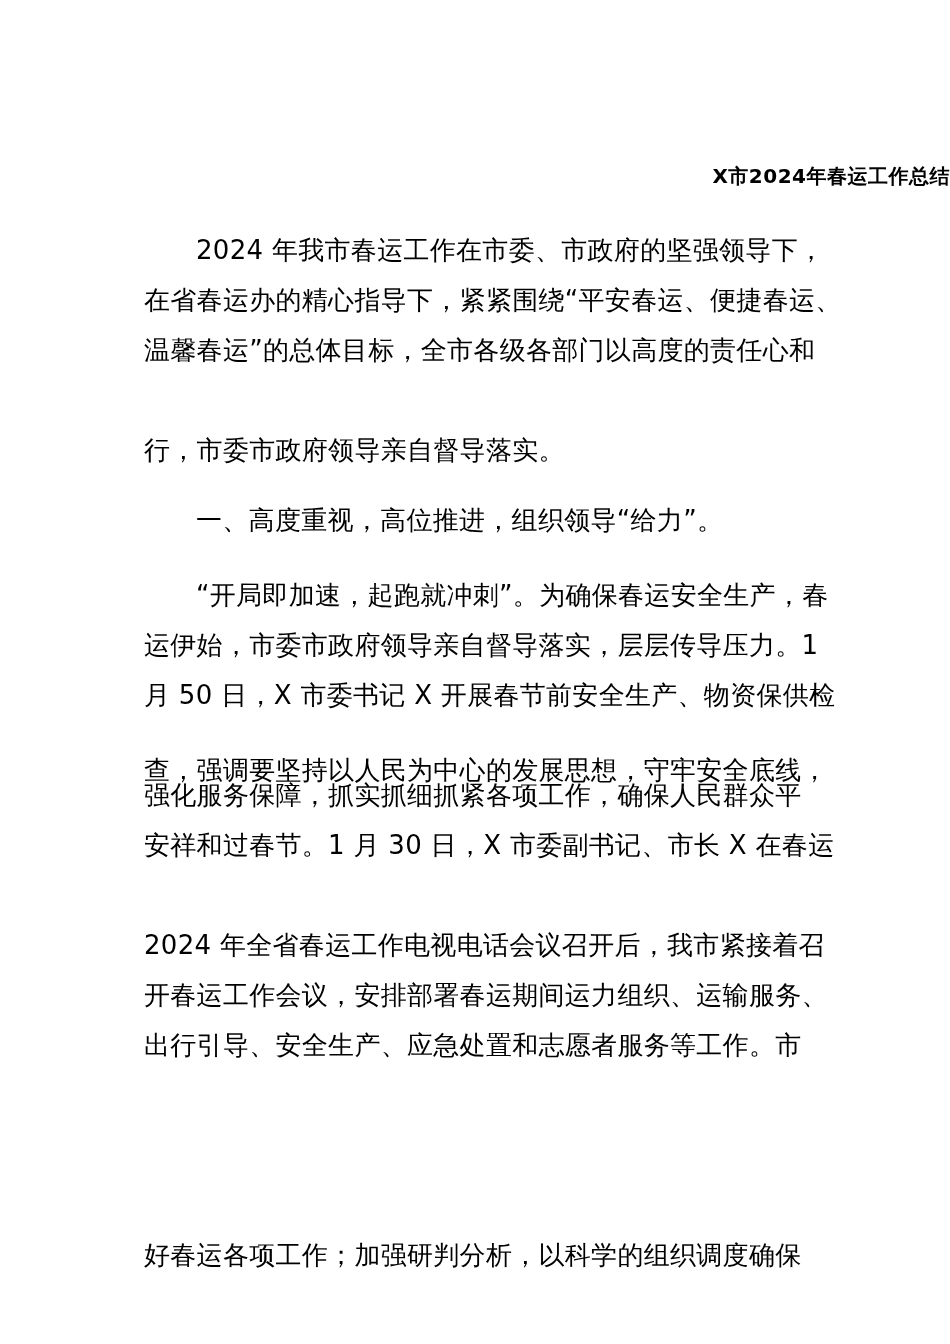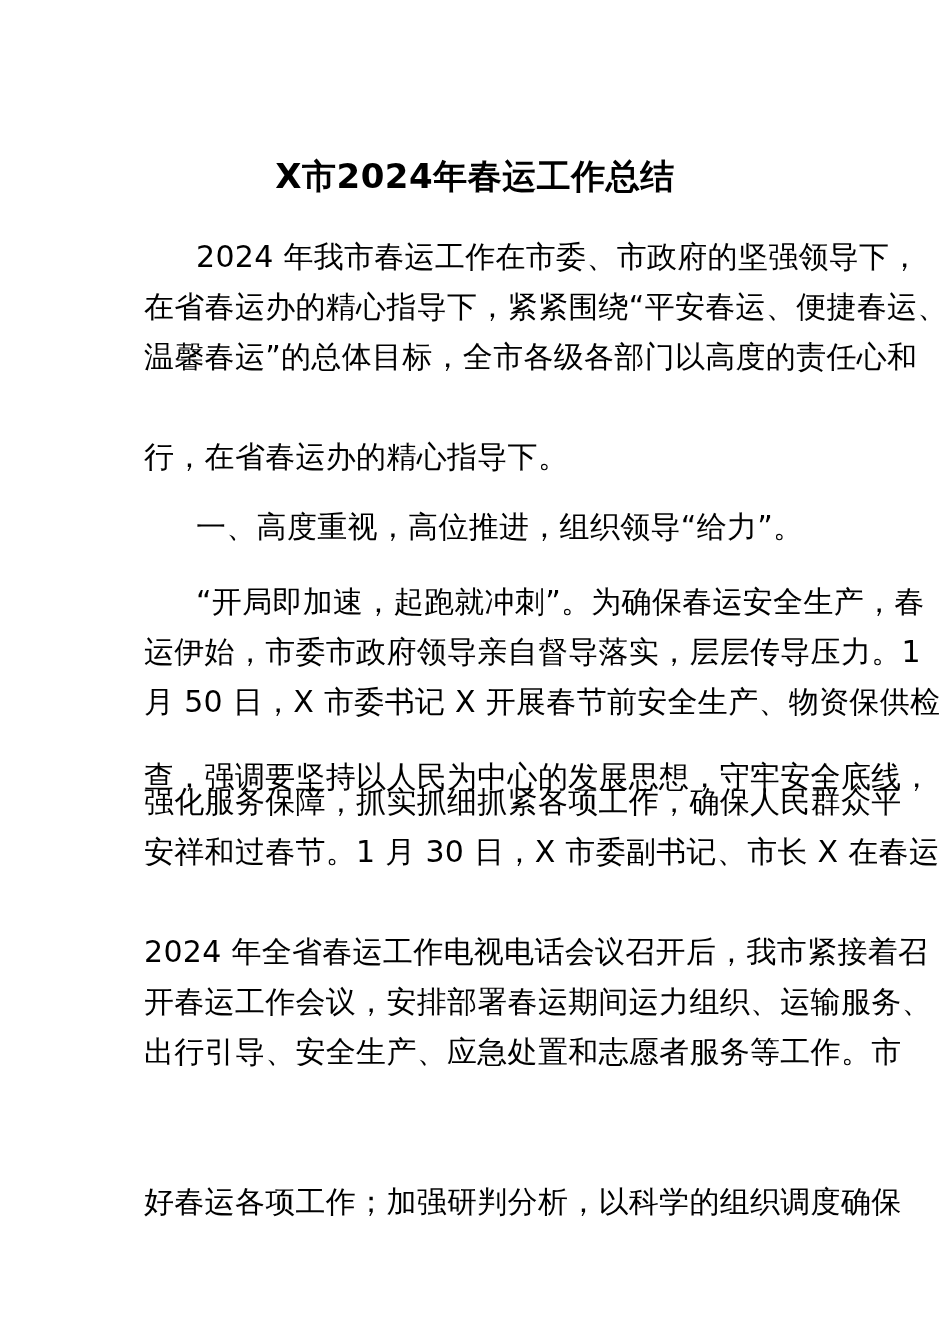--- a/index.html
+++ b/index.html
@@ -1,39 +1,39 @@
 <!DOCTYPE html>
 <html><head>
 <meta charset="utf-8">
 <style>
   html, body { margin: 0; padding: 0; background: #ffffff; }
   body { width: 950px; height: 1344px; position: relative; overflow: hidden;
          font-family: "DejaVu Sans", "Liberation Sans", sans-serif; color: #000; }
   .page { position: absolute; left: 0; top: 0; width: 950px; height: 1344px; background: #fff; }
-  .title { position: absolute; left: 0; width: 950px; top: 156px; text-align: center;
-           font-size: 34px; font-weight: bold; line-height: 40px; letter-spacing: 0.5px; }
-  .line { position: absolute; left: 144px; font-size: 30px; line-height: 40px; white-space: nowrap; letter-spacing: 0.3px; margin-top: 7px; }
+  .title { position: absolute; left: 0; width: 950px; top: 156px; text-align: right;
+           font-size: 20px; font-weight: bold; line-height: 40px; letter-spacing: 0.5px; }
+  .line { position: absolute; left: 144px; font-size: 26px; line-height: 40px; white-space: nowrap; letter-spacing: 0.3px; }
   .indent { left: 196px; }
 </style>
 </head>
 <body>
 
 <div class="page">
   <div class="title">X市2024年春运工作总结</div>
 
   <div class="line indent" style="top:230px">2024 年我市春运工作在市委、市政府的坚强领导下，</div>
   <div class="line" style="top:280px">在省春运办的精心指导下，紧紧围绕“平安春运、便捷春运、</div>
   <div class="line" style="top:330px">温馨春运”的总体目标，全市各级各部门以高度的责任心和</div>
-  <div class="line" style="top:430px">行，在省春运办的精心指导下。</div>
+  <div class="line" style="top:430px">行，市委市政府领导亲自督导落实。</div>
 
   <div class="line indent" style="top:575px">“开局即加速，起跑就冲刺”。为确保春运安全生产，春</div>
 
   <div class="line indent" style="top:500px">一、高度重视，高位推进，组织领导“给力”。</div>
   <div class="line" style="top:625px">运伊始，市委市政府领导亲自督导落实，层层传导压力。1</div>
   <div class="line" style="top:675px">月 50 日，X 市委书记 X 开展春节前安全生产、物资保供检</div>
   <div class="line" style="top:750px">查，强调要坚持以人民为中心的发展思想，守牢安全底线，</div>
   <div class="line" style="top:775px">强化服务保障，抓实抓细抓紧各项工作，确保人民群众平</div>
   <div class="line" style="top:825px">安祥和过春节。1 月 30 日，X 市委副书记、市长 X 在春运</div>
   <div class="line" style="top:925px">2024 年全省春运工作电视电话会议召开后，我市紧接着召</div>
   <div class="line" style="top:975px">开春运工作会议，安排部署春运期间运力组织、运输服务、</div>
   <div class="line" style="top:1025px">出行引导、安全生产、应急处置和志愿者服务等工作。市</div>
-  <div class="line" style="top:1175px">好春运各项工作；加强研判分析，以科学的组织调度确保</div>
+  <div class="line" style="top:1235px">好春运各项工作；加强研判分析，以科学的组织调度确保</div>
 </div>
 
 </body></html>

